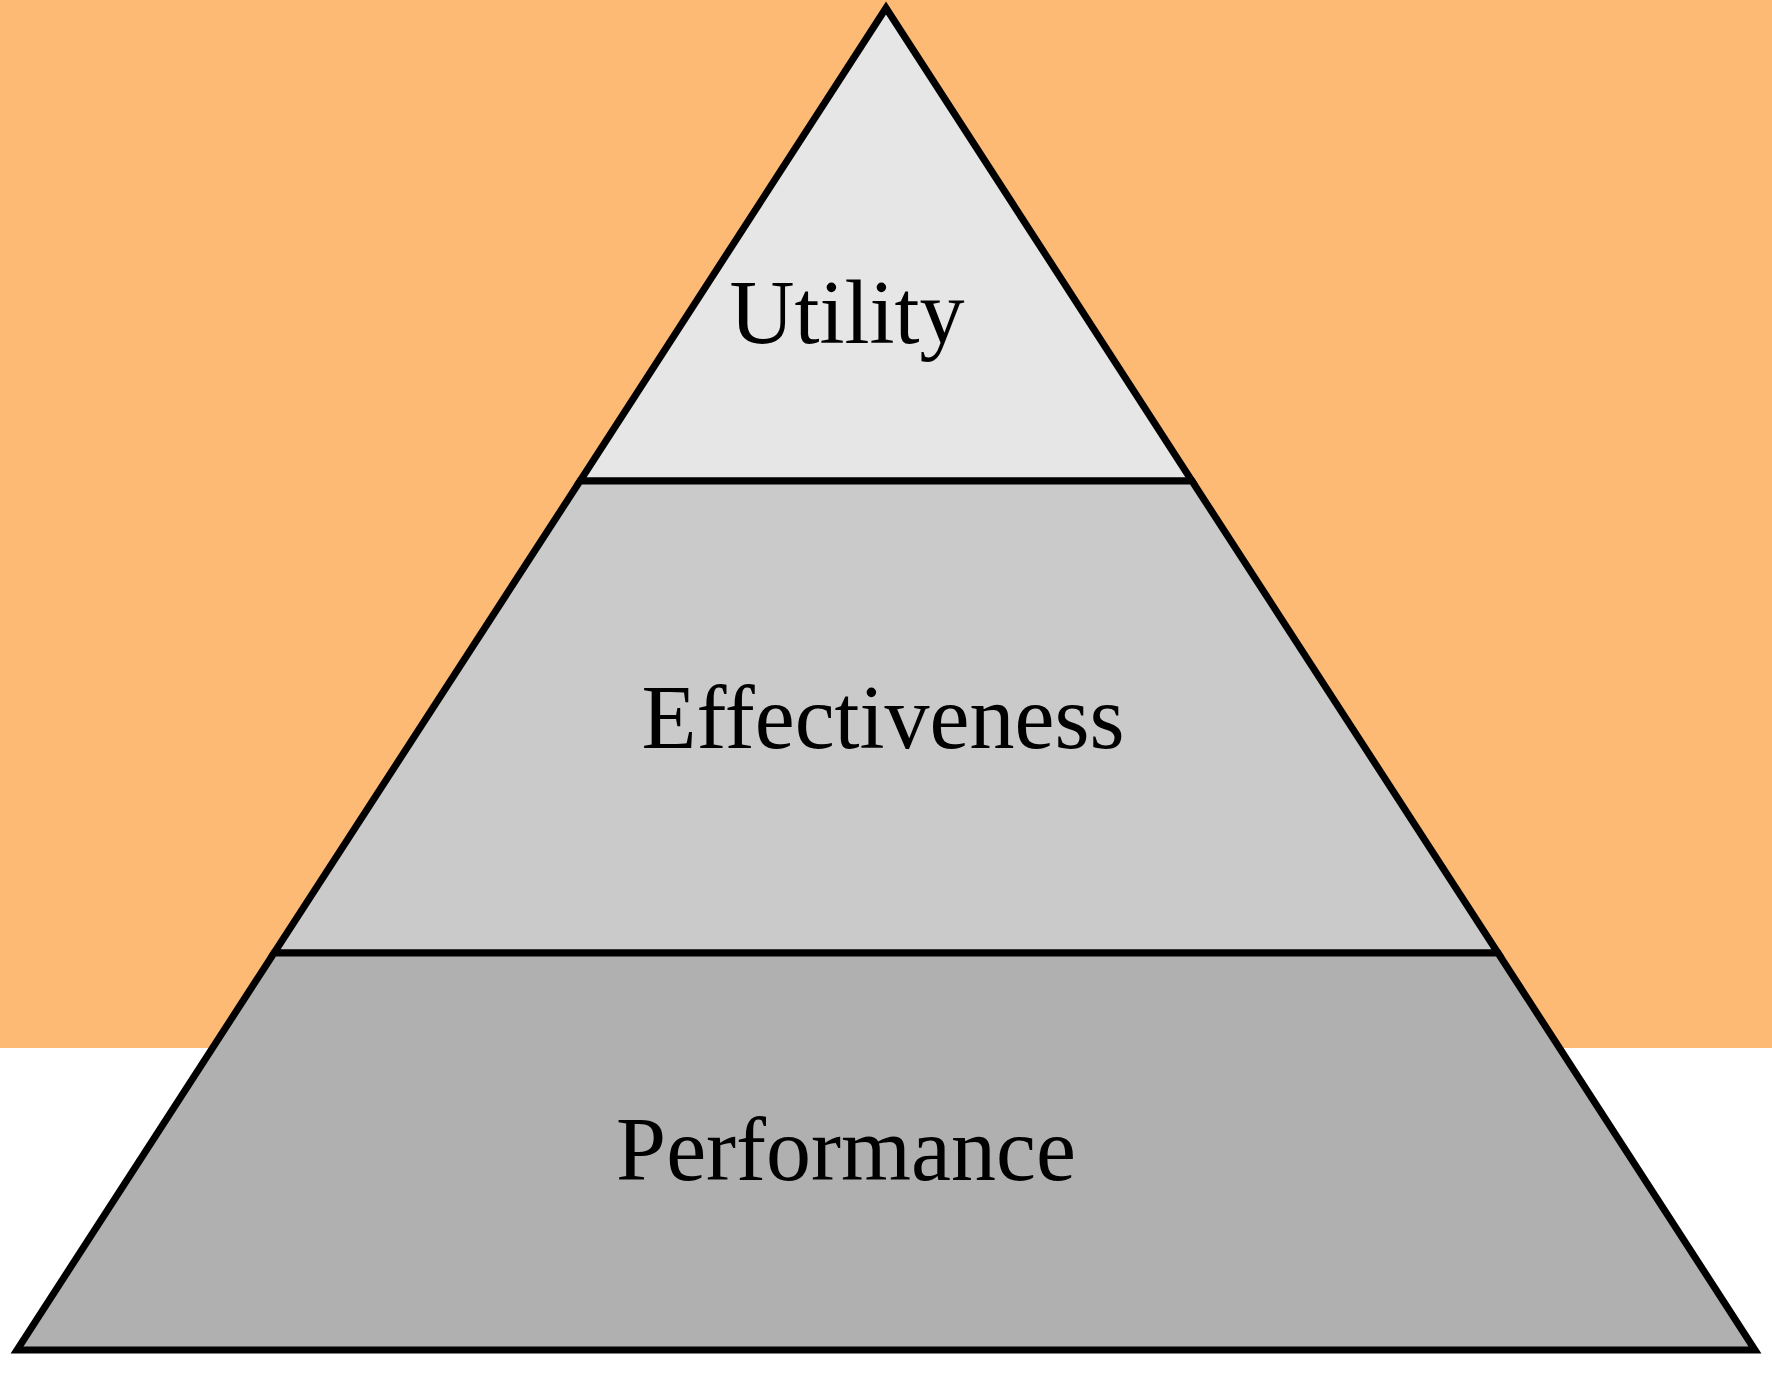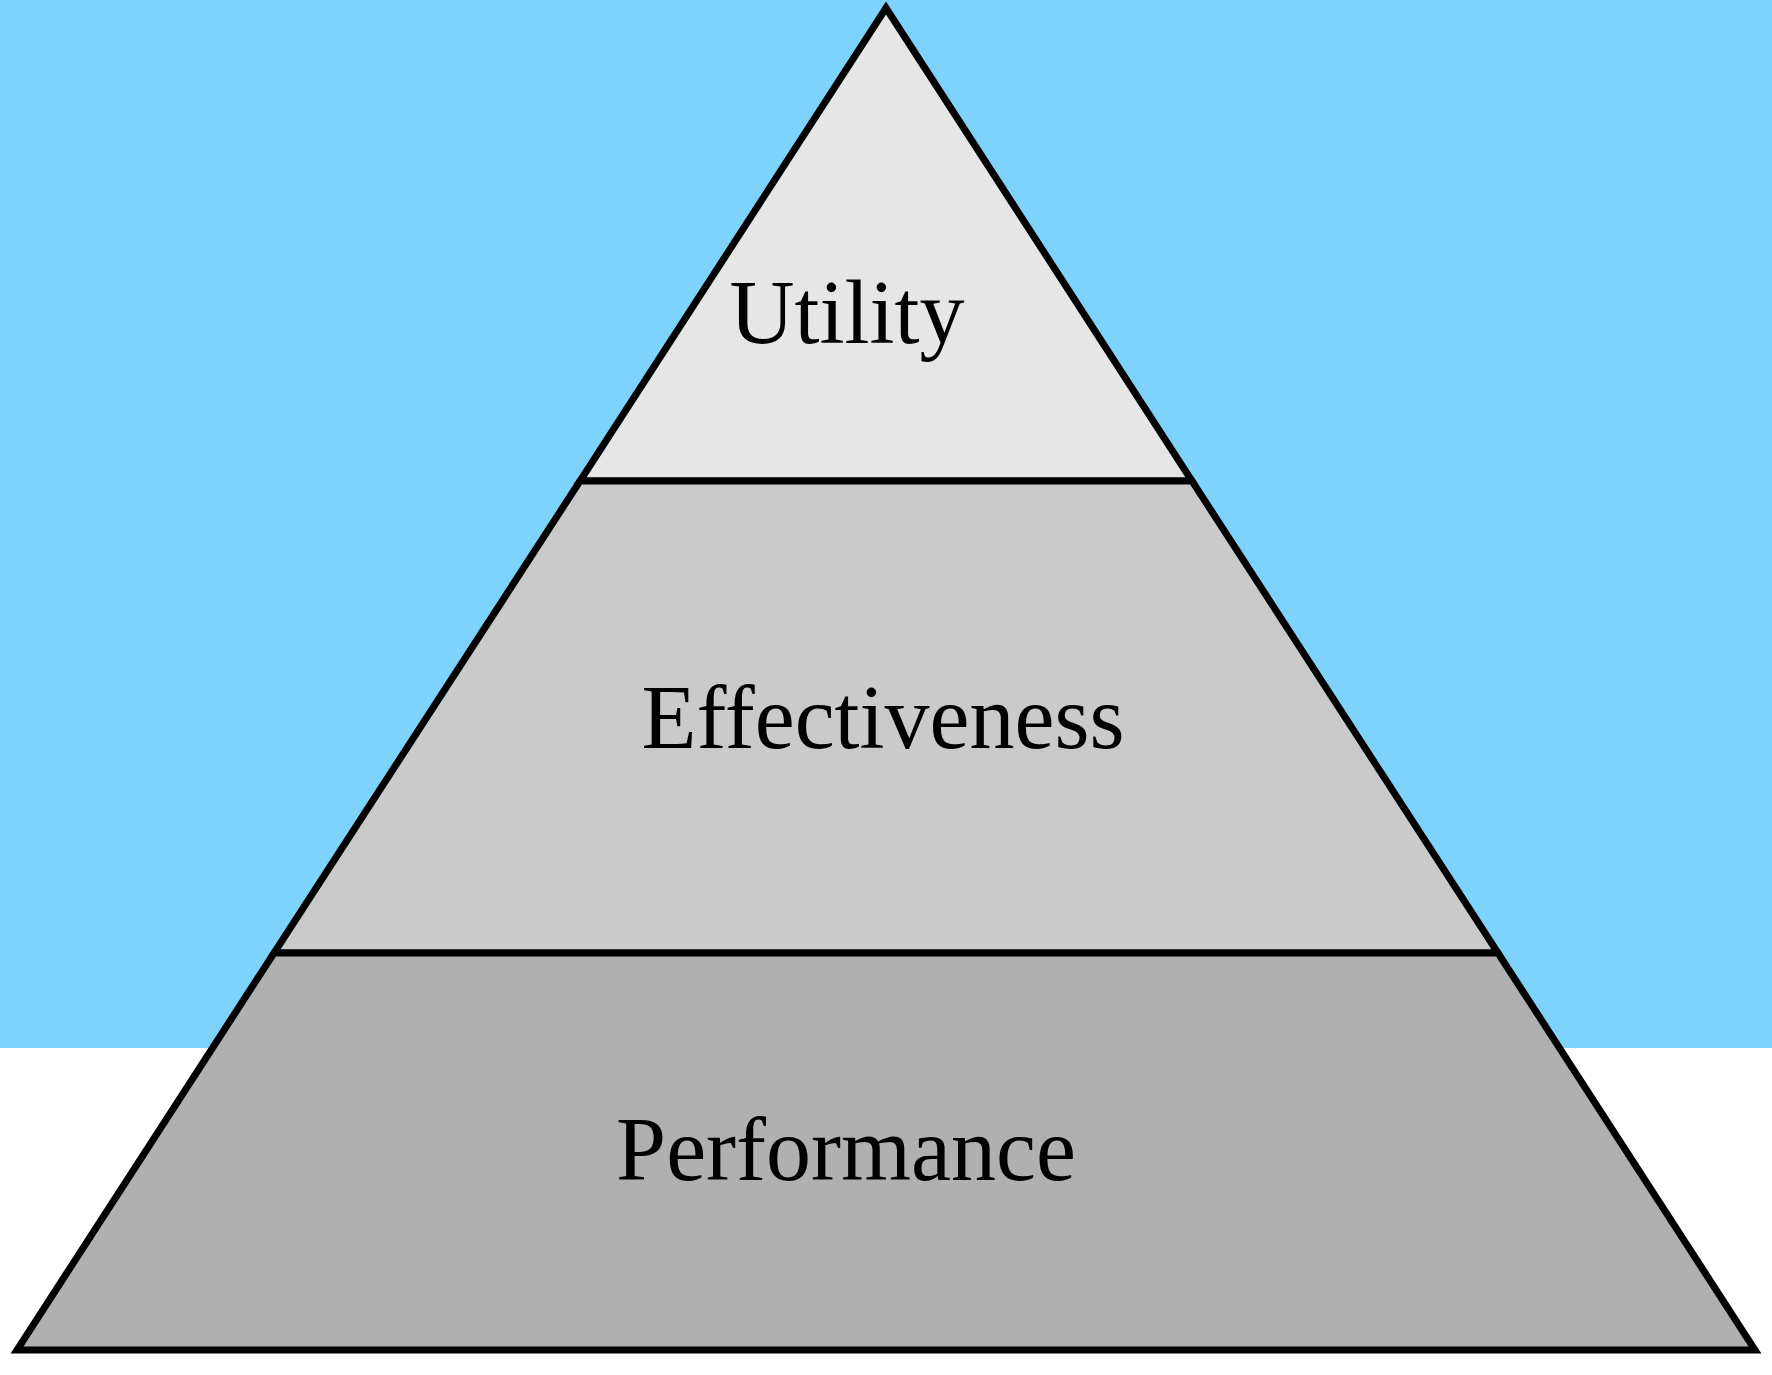--- a/index.html
+++ b/index.html
@@ -7,21 +7,21 @@
     padding: 0;
     background: #ffffff;
     width: 1772px;
     height: 1375px;
     overflow: hidden;
   }
   .stage {
     position: relative;
     width: 1772px;
     height: 1048px;
-    background: #7dd3fc;
+    background: #fdba74;
     text-align: center;
   }
   .stage svg {
     display: block;
     width: 1772px;
     height: 1375px;
   }
   .level {
     stroke: #000000;
     stroke-width: 7;

